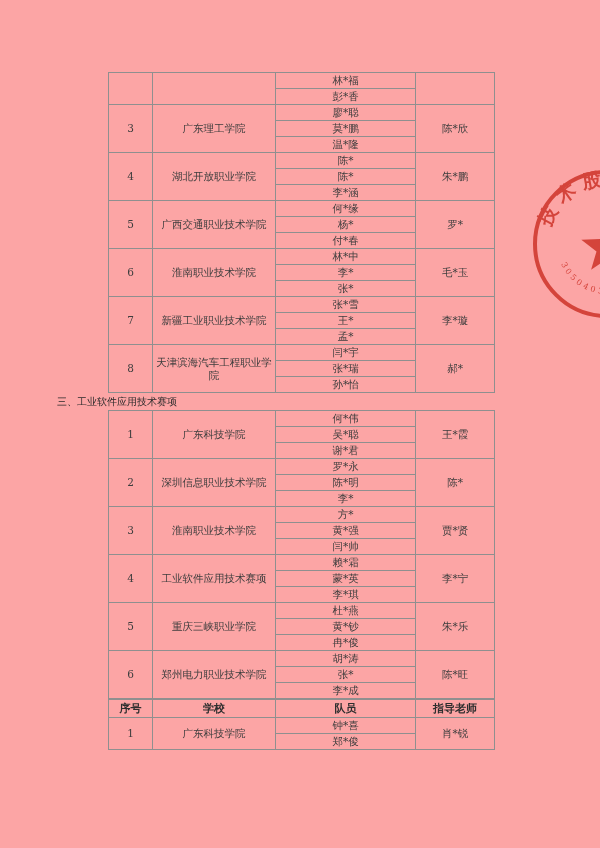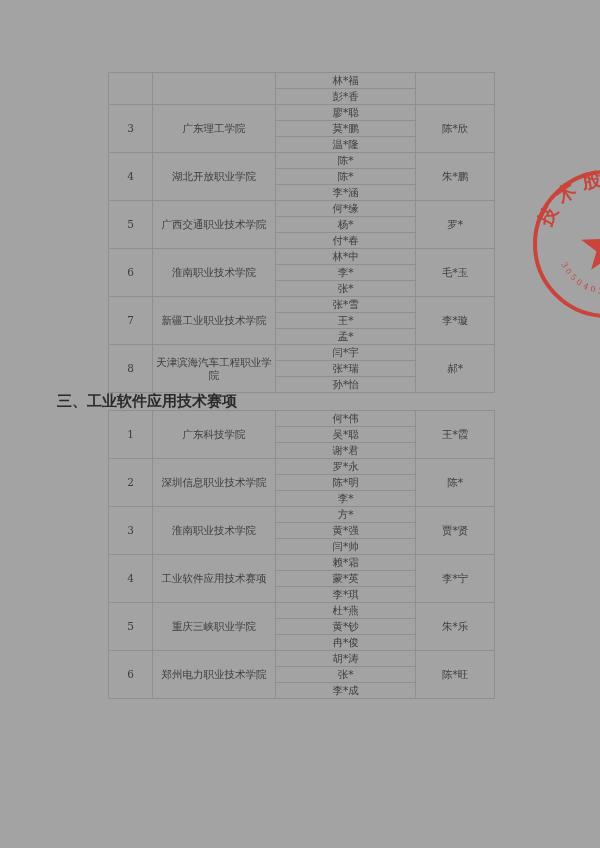--- a/index.html
+++ b/index.html
@@ -1,31 +1,31 @@
 <!DOCTYPE html>
 <html><head>
 <meta charset="utf-8">
 <style>
   * { margin:0; padding:0; box-sizing:border-box; }
   html,body { background:#ffffff; }
   #page {
     position:relative; width:600px; height:848px;
-    background:#a3a3a3; overflow:hidden;
+    background:#fca5a5; overflow:hidden;
     font-family:"DejaVu Serif", serif; color:#3d3d3d;padding-left:6px;
   }
   .tables { position:absolute; left:108px; top:72px; width:386px; }
   .comp-table { border-collapse:collapse; table-layout:fixed; width:386px; }
   .comp-table td {
     border:1px solid #8f8f8f; text-align:center; vertical-align:middle;
     font-size:10.5px; line-height:13px; height:16px; padding:0 2px; overflow:hidden;
   }
   .comp-table td.th { font-weight:bold; font-size:11px; height:18px; color:#2e2e2e; }
   .comp-table td.school, .comp-table td.teacher, .comp-table td.no { line-height:13px; }
   .section-heading {
-    font-weight:bold; font-size:15px; line-height:17px;
+    font-weight:normal; font-size:10px; line-height:17px;
     margin-left:-51px; color:#2a2a2a; white-space:nowrap;
     font-family:"DejaVu Sans","Liberation Sans",sans-serif;
   }
   .footer {
     position:absolute; left:0; width:100%; top:786px; text-align:center;
     font-size:10px; letter-spacing:2px; color:#474747;
   }
   .seal { position:absolute; left:527px; top:164px; width:160px; height:160px; opacity:0.87; }
   .seal-arc-text { letter-spacing:7px; font-weight:bold; }
 </style>
@@ -199,20 +199,45 @@
             <td class="no" rowspan="3">6</td>
             <td class="school" rowspan="3">郑州电力职业技术学院</td>
             <td class="member">胡*涛</td>
             <td class="teacher" rowspan="3">陈*旺</td>
           </tr>
           <tr class="member-row">
             <td class="member">张*</td>
           </tr>
           <tr class="member-row">
             <td class="member">李*成</td>
+          </tr>
+        </tbody>
+      </table>
+      <table class="comp-table">
+        <colgroup>
+          <col style="width: 44px;">
+          <col style="width: 123px;">
+          <col style="width: 140px;">
+          <col style="width: 79px;">
+        </colgroup>
+        <tbody>
+          <tr class="header-row">
+            <td class="th">序号</td>
+            <td class="th">学校</td>
+            <td class="th">队员</td>
+            <td class="th">指导老师</td>
+          </tr>
+          <tr class="member-row">
+            <td class="no" rowspan="2">1</td>
+            <td class="school" rowspan="2">广东科技学院</td>
+            <td class="member">钟*喜</td>
+            <td class="teacher" rowspan="2">肖*锐</td>
+          </tr>
+          <tr class="member-row">
+            <td class="member">郑*俊</td>
           </tr>
         </tbody>
       </table>
     </div>
 
   <div class="seal">
     <svg width="160" height="160" viewBox="0 0 160 160">
       <defs>
         <path id="arcTop" d="M 21 80 A 59 59 0 0 1 139 80"></path>
         <path id="arcBot" d="M 30 80 A 50 50 0 0 0 130 80"></path>

